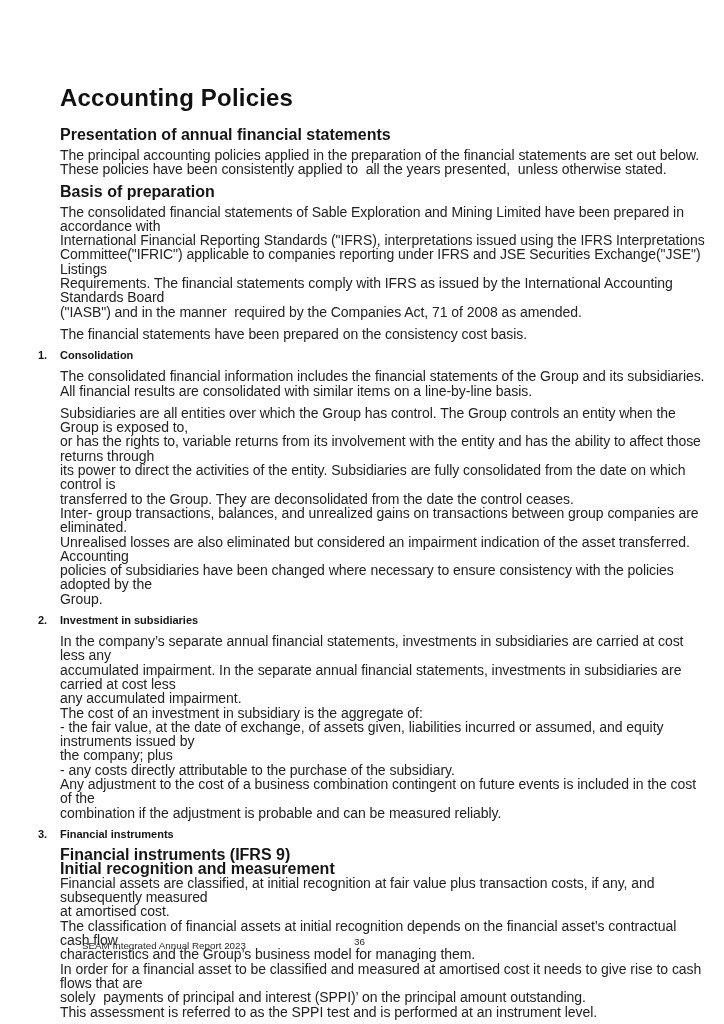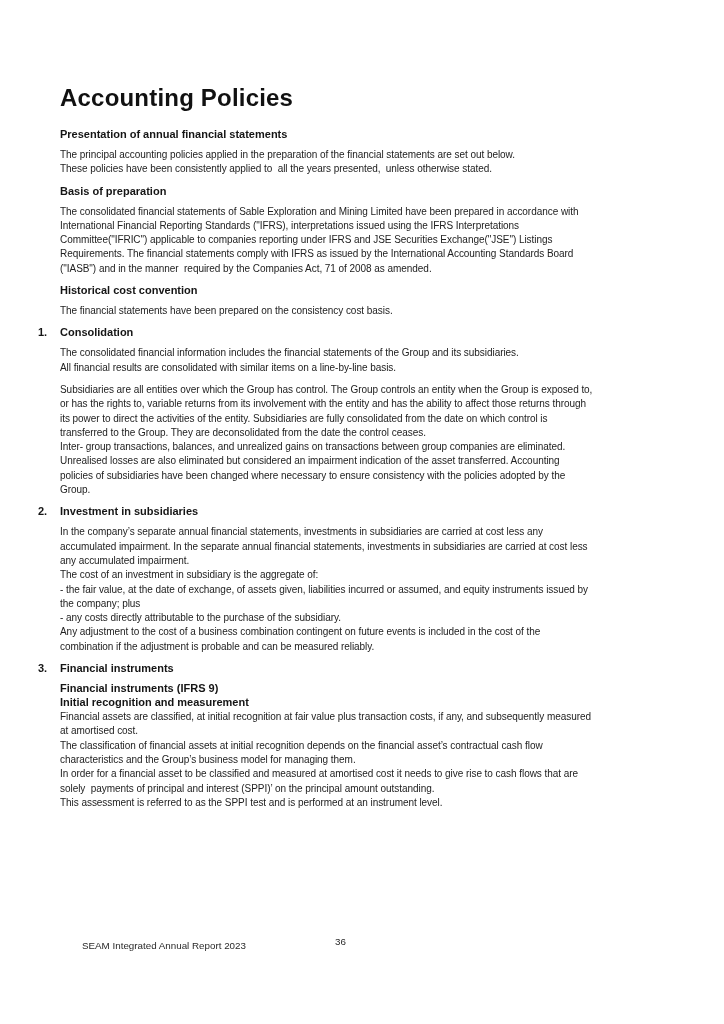--- a/index.html
+++ b/index.html
@@ -23,28 +23,28 @@
   }
   .doc-title {
     font-size: 24px;
     line-height: 27px;
     font-weight: bold;
     letter-spacing: 0.2px;
     margin: 0 0 17px 0;
     color: #111;
   }
   .heading {
-    font-size: 11px;
+    font-size: 16px;
     line-height: 13px;
     font-weight: bold;
     margin: 0 0 7px 0;
     color: #151515;
   }
   .para {
-    font-size: 10px;
+    font-size: 14px;
     line-height: 14.3px;
     letter-spacing: -0.05px;
     white-space: pre-wrap;
     margin: 0 0 8px 0;
     color: #222;
   }
   .num-heading {
     display: flex;
     margin-left: -22px;
     font-size: 11px;
@@ -70,21 +70,21 @@
     font-size: 9.8px;
     color: #2a2a2a;
   }
   .footer .report-name {
     position: absolute;
     left: 82px;
     top: 4px;
   }
   .footer .page-number {
     position: absolute;
-    left: 335px;
+    left: 354px;
     top: 0;
   }
 </style>
 </head>
 <body>
 
 <div class="page">
   <div class="content">
 
     <h1 class="doc-title">Accounting Policies</h1>
@@ -93,21 +93,20 @@
     <div class="para">The principal accounting policies applied in the preparation of the financial statements are set out below.
 These policies have been consistently applied to  all the years presented,  unless otherwise stated.</div>
 
     <div class="heading">Basis of preparation</div>
     <div class="para">The consolidated financial statements of Sable Exploration and Mining Limited have been prepared in accordance with
 International Financial Reporting Standards ("IFRS), interpretations issued using the IFRS Interpretations
 Committee("IFRIC") applicable to companies reporting under IFRS and JSE Securities Exchange("JSE") Listings
 Requirements. The financial statements comply with IFRS as issued by the International Accounting Standards Board
 ("IASB") and in the manner  required by the Companies Act, 71 of 2008 as amended.</div>
 
-    <div class="heading">Historical cost convention</div>
     <div class="para">The financial statements have been prepared on the consistency cost basis.</div>
 
     <div class="num-heading">
       <span class="num">1.</span>
       <span>Consolidation</span>
     </div>
     <div class="para">The consolidated financial information includes the financial statements of the Group and its subsidiaries.
 All financial results are consolidated with similar items on a line-by-line basis.</div>
 
     <div class="para">Subsidiaries are all entities over which the Group has control. The Group controls an entity when the Group is exposed to,

